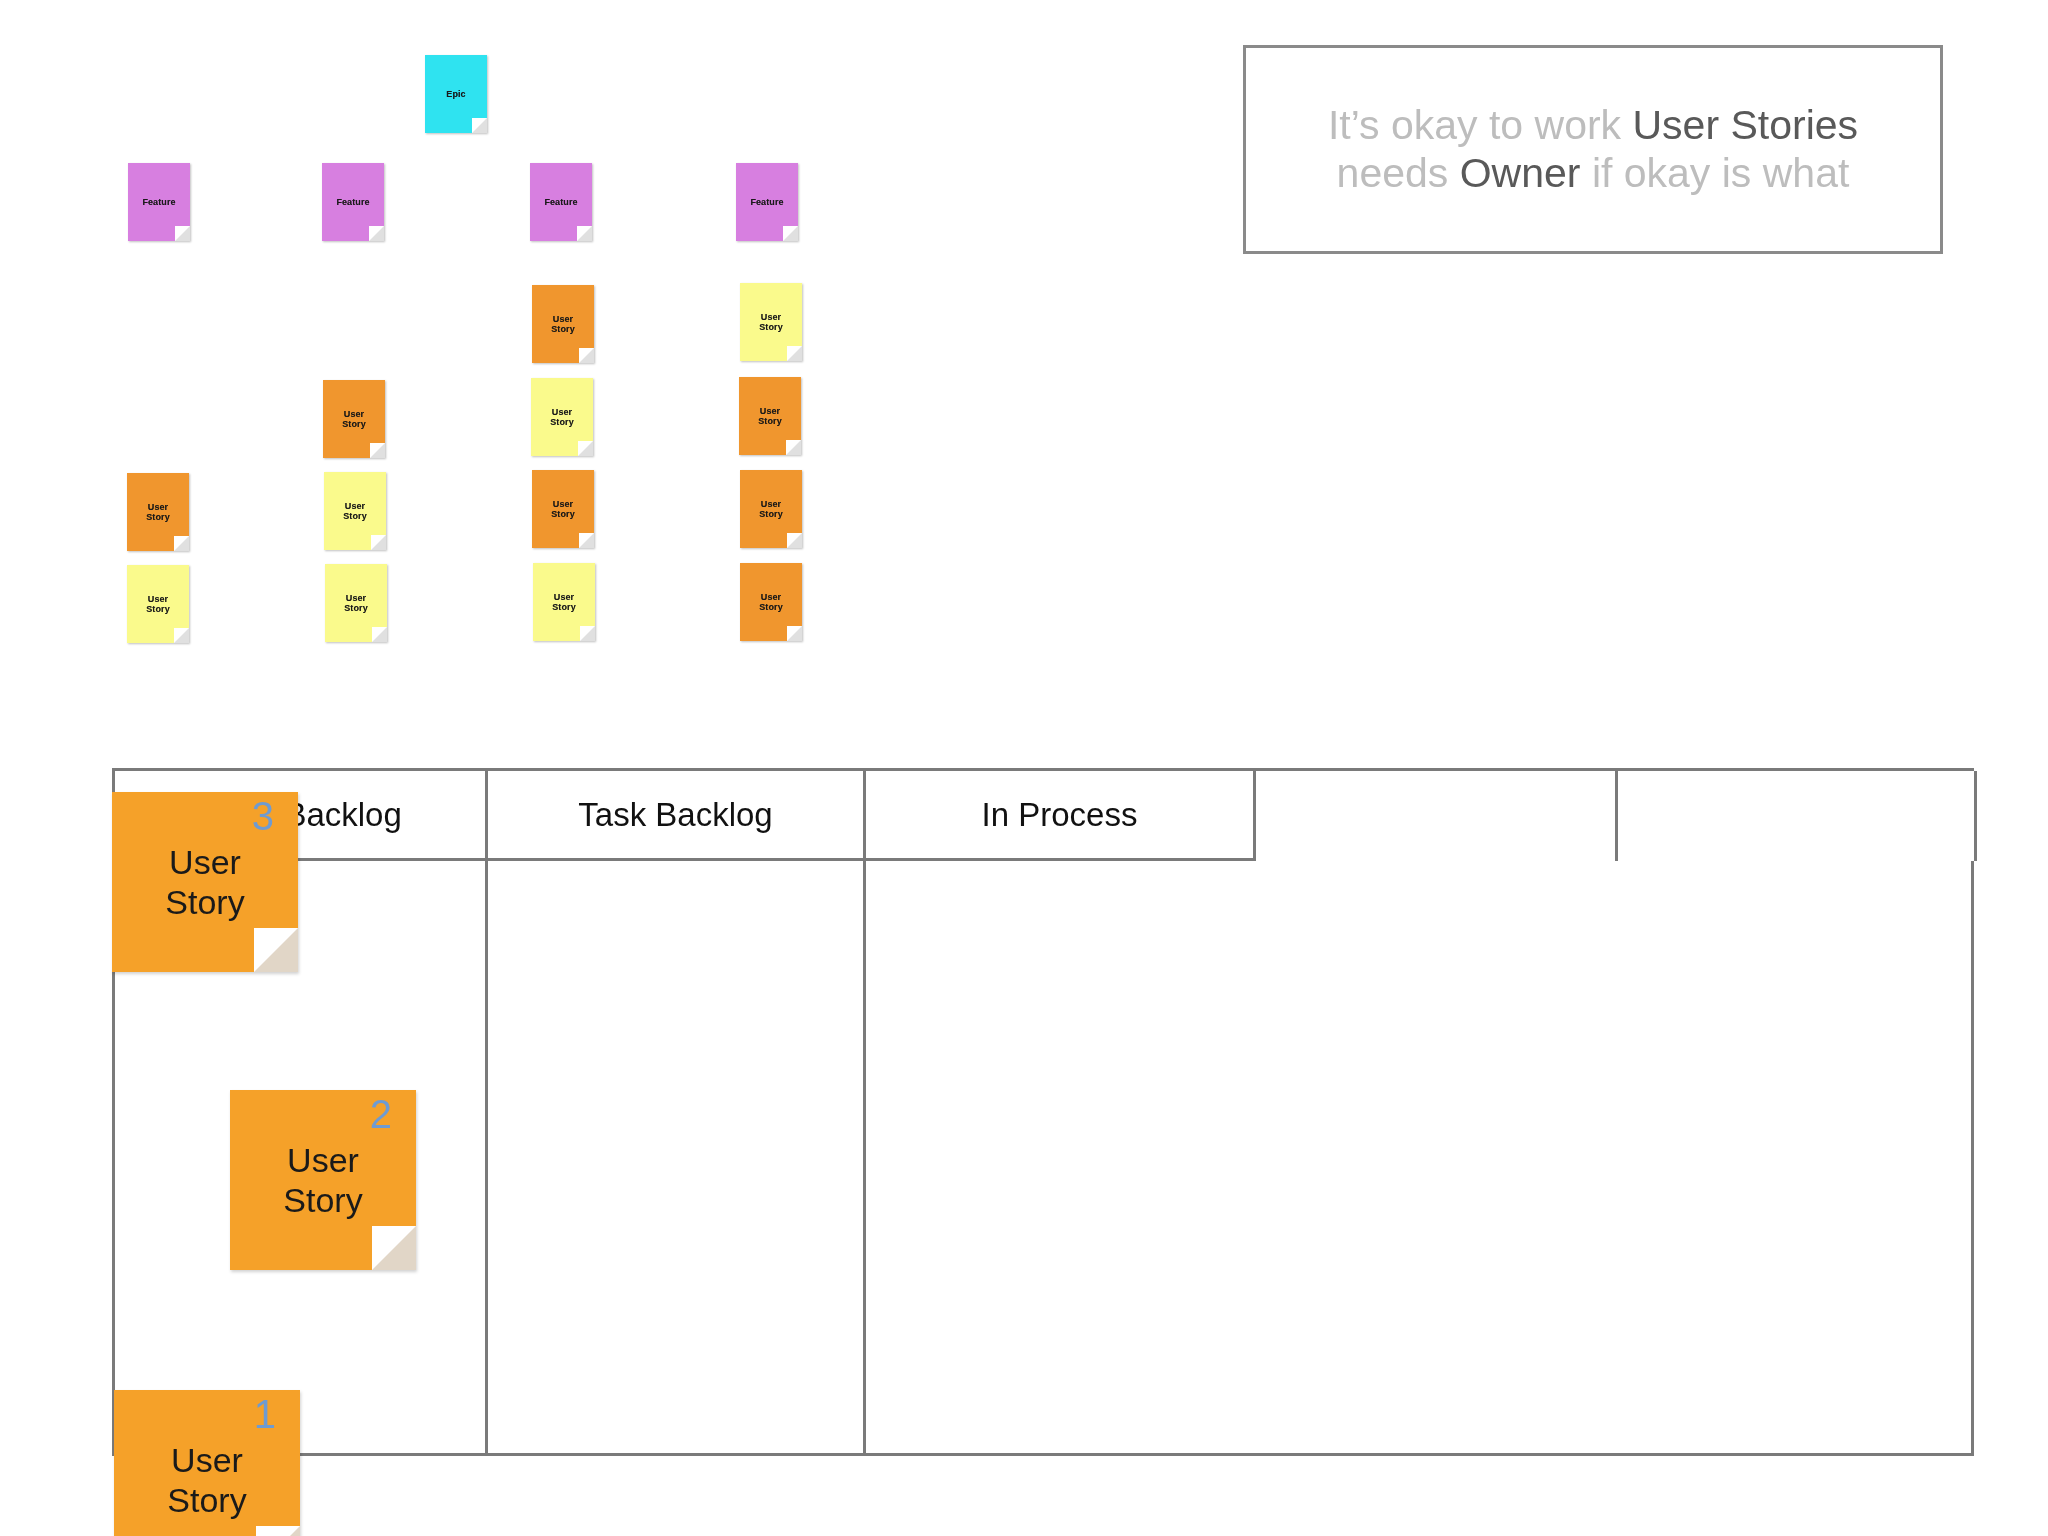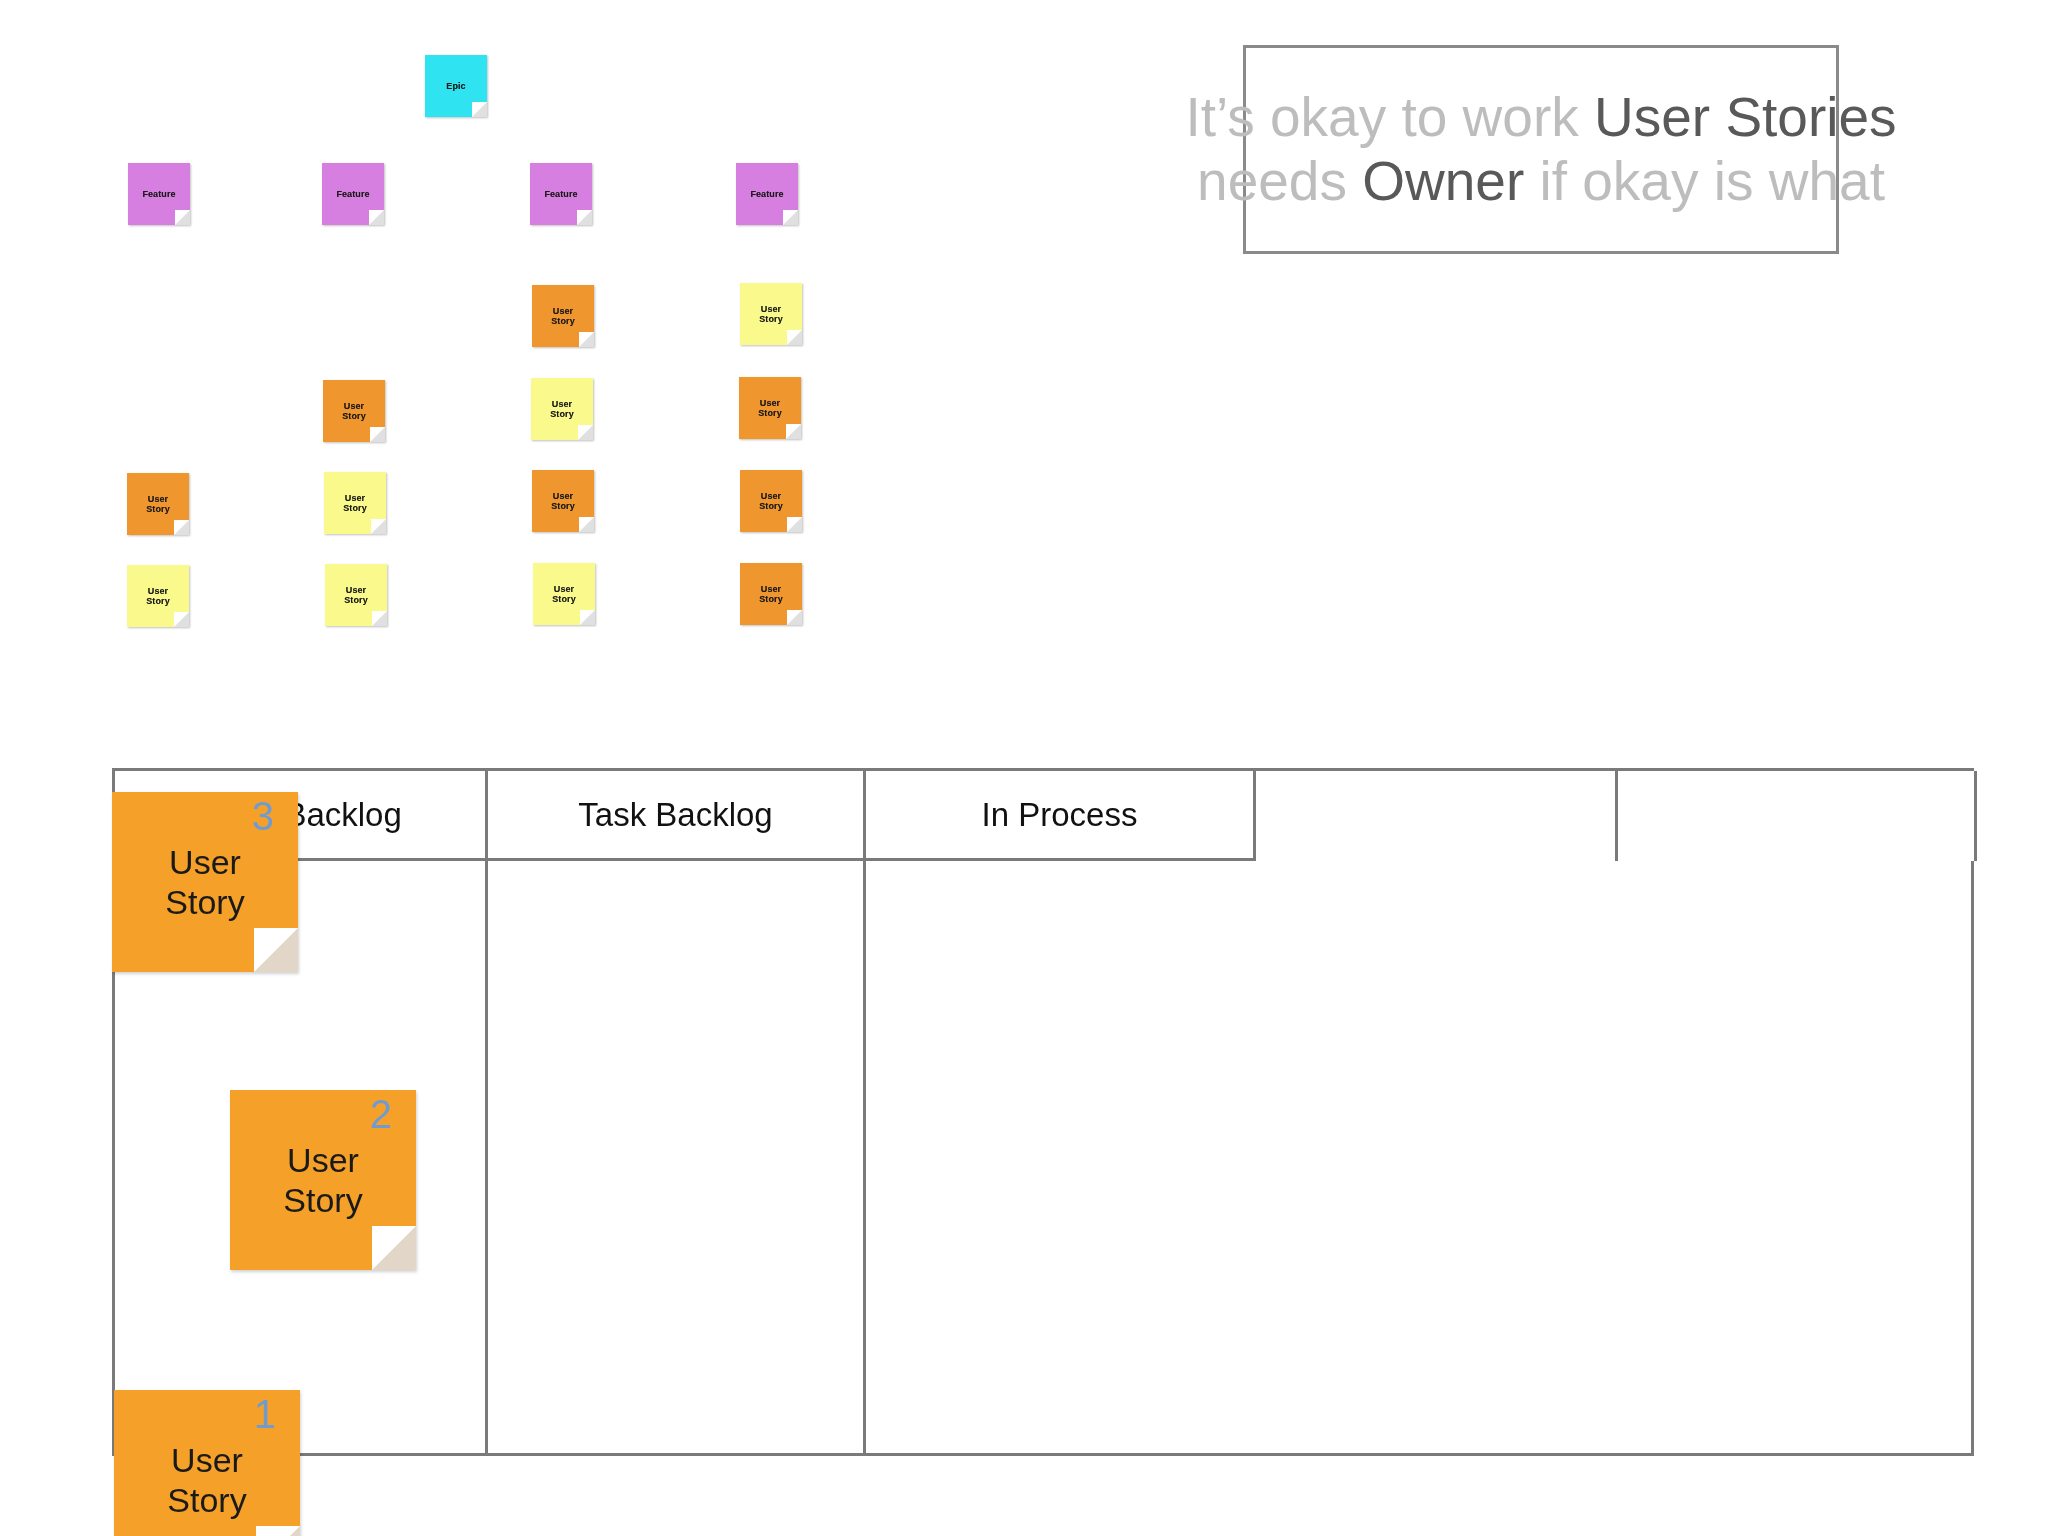--- a/index.html
+++ b/index.html
@@ -62,21 +62,21 @@
     position: absolute;
     right: 0;
     bottom: 0;
     width: 0;
     height: 0;
   }
 
   
   .note-sm {
     width: 62px;
-    height: 62px;
+    height: 78px;
     font-size: 9px;
     font-weight: 700;
     letter-spacing: 0.1px;
     filter: blur(0.22px);
   }
   .note-sm .note-body { box-shadow: 1px 1px 2px rgba(0,0,0,0.25); }
   .note-sm .note-fold { width: 15px; height: 15px; }
   .note-sm .note-fold::after {
     border-left: 15px solid transparent;
     border-bottom: 15px solid rgba(0,0,0,0.12);
@@ -106,31 +106,31 @@
     font-weight: 400;
     color: #6f9bd1;
     line-height: 1;
   }
 
   
   #callout {
     position: absolute;
     left: 1243px;
     top: 45px;
-    width: 596px;
+    width: 700px;
     height: 209px;
     border: 3px solid #8a8a8a;
     background: #ffffff;
     box-sizing: border-box;
     display: flex;
     flex-direction: column;
     align-items: center;
     justify-content: center;
     text-align: center;
-    font-size: 55px;
+    font-size: 41px;
     line-height: 1.16;
     color: #bdbdbd;
     font-weight: 300;
   }
   #callout .line { white-space: nowrap; }
   #callout .strong { color: #595959; font-weight: 400; }
 
   
   #board {
     position: absolute;

